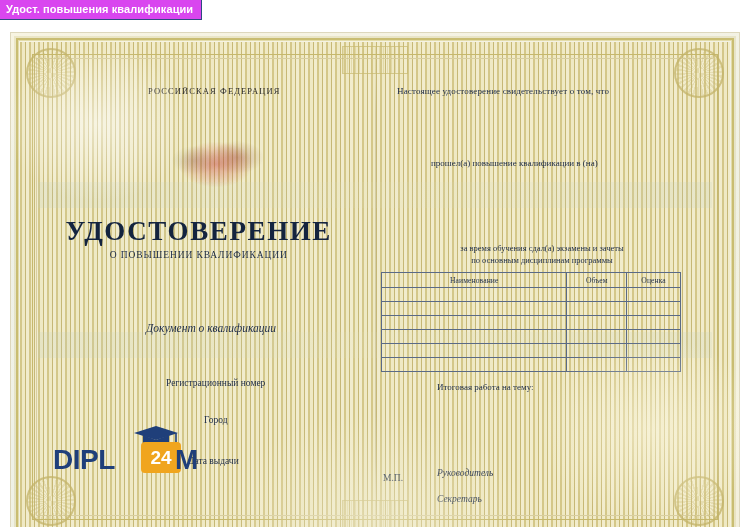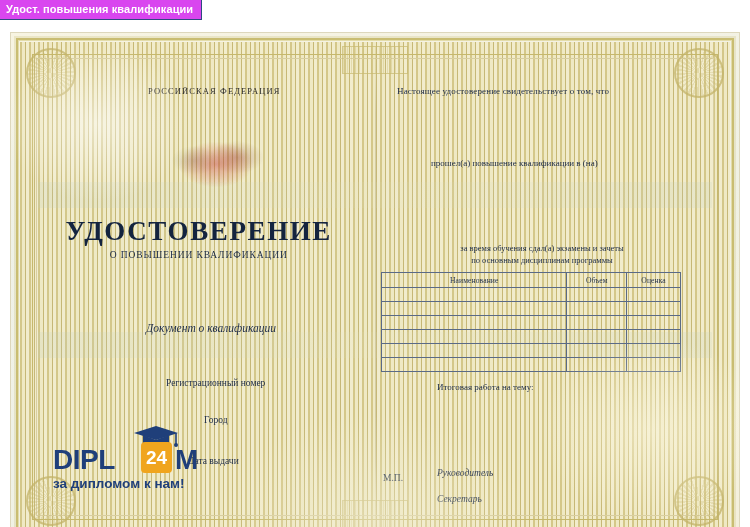--- a/index.html
+++ b/index.html
@@ -335,21 +335,21 @@
     font-family: "Liberation Sans", sans-serif;
     font-size: 28px;
     font-weight: bold;
     letter-spacing: -0.5px;
     color: #1f3f7a;
   }
   .logo-badge {
     position: absolute;
     left: 96px;
     top: 14px;
-    width: 31px;
+    width: 40px;
     height: 31px;
     background: #f0a51e;
     border-radius: 4px;
     color: #ffffff;
     font-family: "Liberation Sans", sans-serif;
     font-size: 19px;
     font-weight: bold;
     text-align: center;
     line-height: 31px;
   }
@@ -494,20 +494,19 @@
     <div class="logo">
       <svg class="logo-cap" viewBox="0 0 46 24">
         <polygon points="23,2 45,9 23,16 1,9" fill="#1f3f7a"></polygon>
         <path d="M10 11 L10 19 Q23 25 36 19 L36 11 L23 16 Z" fill="#1f3f7a"></path>
         <line x1="43" y1="9" x2="43" y2="20" stroke="#1f3f7a" stroke-width="1.6"></line>
         <circle cx="43" cy="21" r="2" fill="#1f3f7a"></circle>
       </svg>
       <div class="logo-wordmark">DIPL</div>
       <div class="logo-badge">24</div>
       <div class="logo-wordmark" style="left:130px;">M</div>
-      <div class="logo-tagline">за дипломом к нам!</div>
     </div>
 
   </div>
 
   <div class="title-tab">Удост. повышения квалификации</div>
 
 </div>
 
 </body></html>

